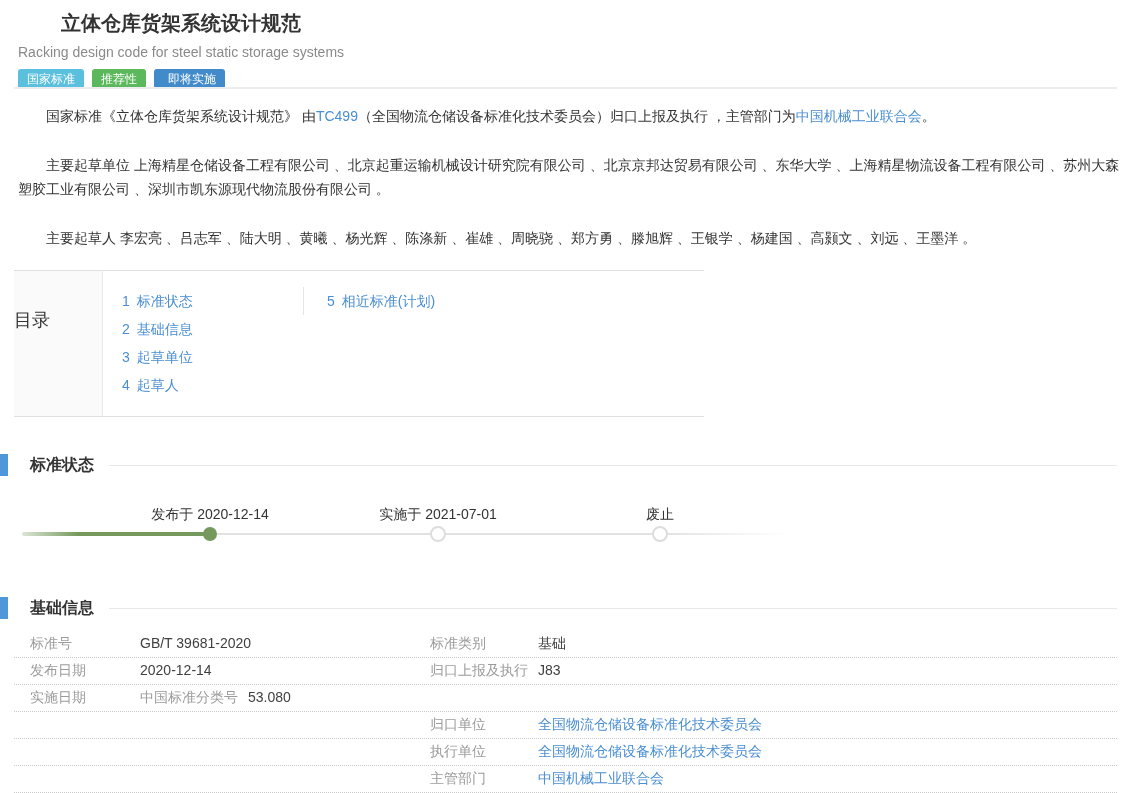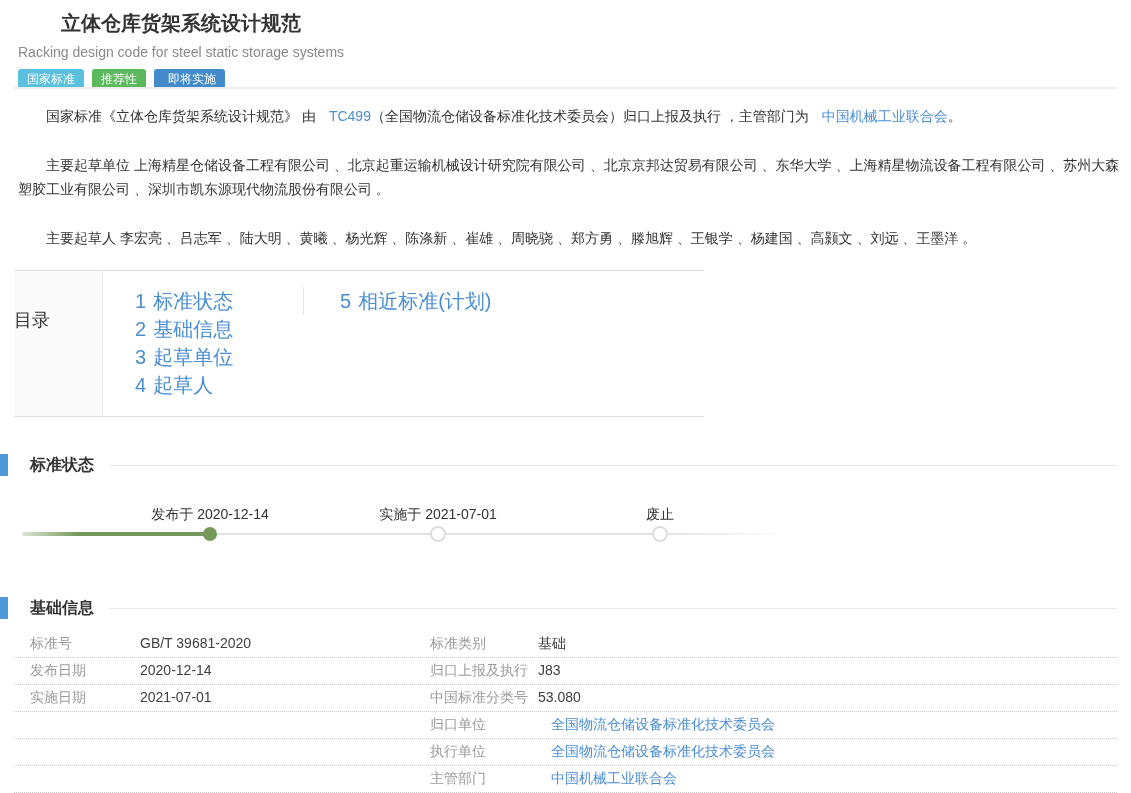--- a/index.html
+++ b/index.html
@@ -14,30 +14,30 @@
   .badge { display:inline-block; font-size:12px; color:#fff; padding:4px 9px; border-radius:3px; line-height:1; }
   .badge.b0 { background:#5bc0de; }
   .badge.b1 { background:#5cb85c; }
   .badge.b2 { background:#428bca;padding-left:14px; }
 
   .divider { position:absolute; left:14px; top:87px; width:1103px; height:2px; background:#ededed; }
 
   
   .paras { position:absolute; left:18px; top:104px; width:1102px; font-size:14px; color:#333; }
   .paras p { margin:0 0 25px 0; line-height:24px; text-indent:28px; }
-  a.lnk { color:#4a8ed2; text-decoration:none; cursor:pointer;margin-left:13px; }
+  a.lnk { color:#4a8ed2; text-decoration:none; cursor:pointer; }
 
   
   .toc { position:absolute; left:14px; top:270px; width:690px; height:145px;
          border-top:1px solid #e0e0e0; border-bottom:1px solid #e0e0e0; }
   .toc-cell { position:absolute; left:0; top:0; bottom:0; width:88px; background:#fafafa; border-right:1px solid #ebebeb; }
   .toc-cell-label { position:absolute; left:0; right:0; top:37px; font-size:18px; color:#333; }
   .toc-col1 { position:absolute; left:108px; top:16px; }
   .toc-col2 { position:absolute; left:289px; top:16px; border-left:1px solid #e5e5e5; padding-left:23px; }
-  .toc-item { height:28px; line-height:28px; font-size:20px; white-space:nowrap; }
+  .toc-item { height:28px; line-height:28px; font-size:14px; white-space:nowrap; }
   .toc-item .num { margin-right:7px; }
 
   
   .sec-header { position:absolute; left:0; width:1131px; height:24px; display:flex; align-items:center; }
   .sec-bar { width:8px; height:22px; background:#4e97d8; margin-right:22px; flex:0 0 auto; }
   .sec-title { font-size:16px; font-weight:bold; color:#333; margin-right:15px; white-space:nowrap; }
   .sec-rule { flex:1; border-top:1px solid #e8e8e8; height:0; margin-right:14px; }
 
   
   .timeline { position:absolute; left:0; top:500px; width:1131px; height:70px; }
@@ -127,21 +127,20 @@
       <div class="cell-rv">基础</div>
     </div>
     <div class="info-row">
       <div class="cell-ll">发布日期</div>
       <div class="cell-lv">2020-12-14</div>
       <div class="cell-rl">归口上报及执行</div>
       <div class="cell-rv">J83</div>
     </div>
     <div class="info-row">
       <div class="cell-ll">实施日期</div>
-      <div class="cell-lv">2021-07-01</div>
       <div class="cell-rl">中国标准分类号</div>
       <div class="cell-rv">53.080</div>
     </div>
     <div class="info-row">
       <div class="cell-ll"></div>
       <div class="cell-lv"></div>
       <div class="cell-rl">归口单位</div>
       <div class="cell-rv"><a class="lnk">全国物流仓储设备标准化技术委员会</a></div>
     </div>
     <div class="info-row">

